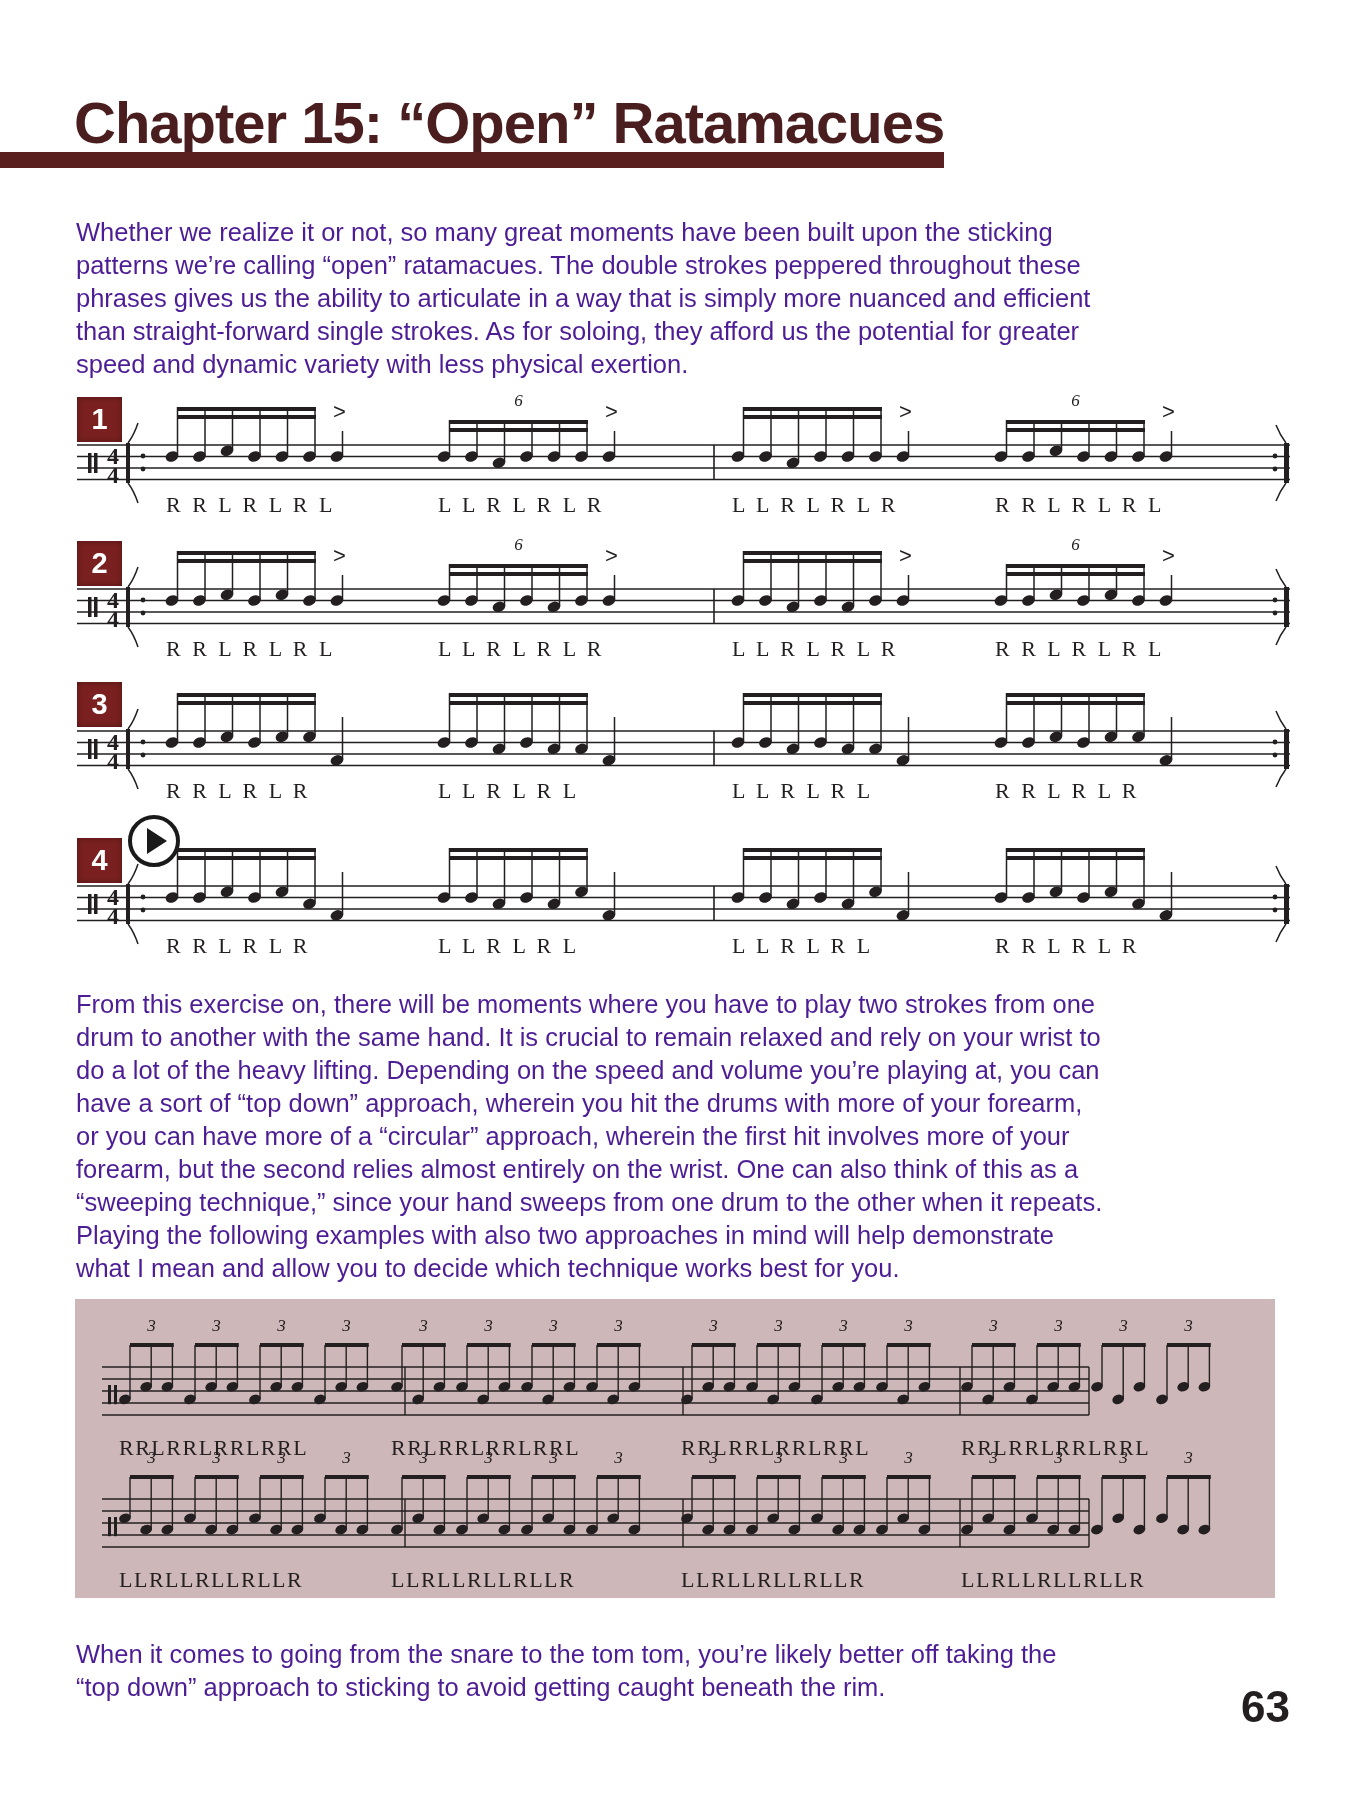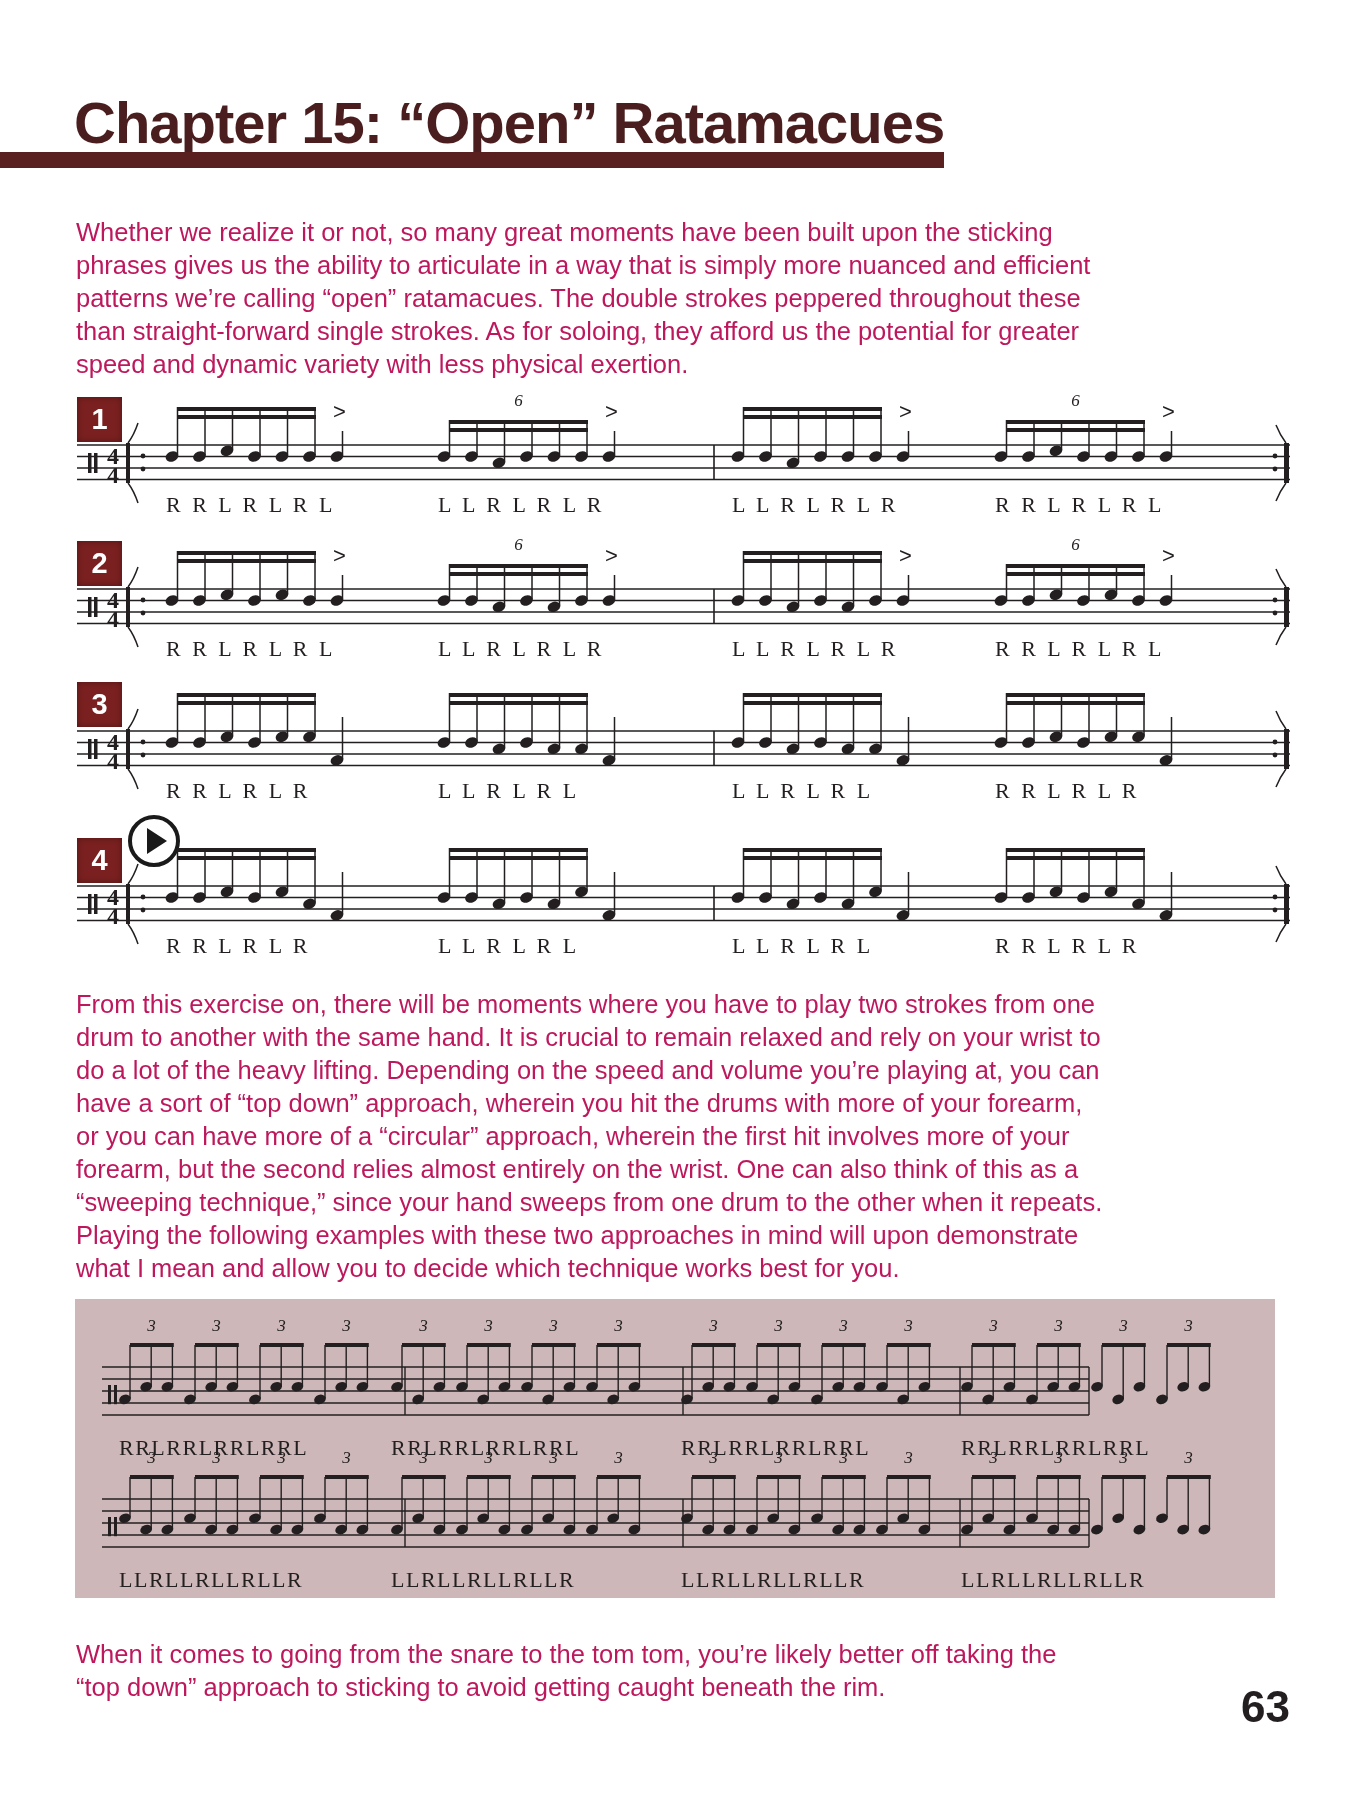--- a/index.html
+++ b/index.html
@@ -1,41 +1,41 @@
 <!DOCTYPE html>
 <html><head>
 <meta charset="utf-8">
 <style>
   html,body{margin:0;padding:0;background:#ffffff;}
   body{width:1350px;height:1800px;position:relative;overflow:hidden;font-family:"Liberation Sans",sans-serif;color:#231f20;}
   .title{position:absolute;left:74px;top:62px;font-size:58px;font-weight:bold;color:#4a1e1e;letter-spacing:-1px;white-space:nowrap;margin-top:27px;}
   .title-bar{position:absolute;left:0;top:152px;width:944px;height:16px;background:#5a1f1f;}
-  .para{position:absolute;left:76px;width:1220px;font-size:25.5px;line-height:33px;color:#be185d;}
+  .para{position:absolute;left:76px;width:1220px;font-size:25.5px;line-height:33px;color:#4c1d95;}
   .para .line{display:block;white-space:nowrap;}
   #p1{top:216px;}
   #p2{top:988px;}
   #p3{top:1638px;}
   .page-num{position:absolute;right:60px;top:1682px;font-size:44px;font-weight:bold;color:#231f20;text-align:center;}
   .ex-num{position:absolute;width:45px;height:45px;background:#7a2020;color:#fff;font-weight:bold;font-size:29px;display:flex;align-items:center;justify-content:center;box-shadow:inset 0 0 6px rgba(0,0,0,0.35);}
   .play{position:absolute;left:127px;top:814px;width:54px;height:54px;}
   .staff-svg{position:absolute;left:0;}
   .stick{font-family:"Liberation Serif",serif;font-size:22px;fill:#231f20;}
   .tup{font-family:"Liberation Serif",serif;font-style:italic;font-size:17px;fill:#231f20;}
   .pink{position:absolute;left:75px;top:1299px;width:1200px;height:299px;background:#cdb7b8;}
 </style>
 </head>
 <body>
 
 <div class="title">Chapter 15: “Open” Ratamacues</div>
 <div class="title-bar"></div>
 
 <div class="para" id="p1">
   <span class="line">Whether we realize it or not, so many great moments have been built upon the sticking</span>
+  <span class="line">patterns we’re calling “open” ratamacues. The double strokes peppered throughout these</span>
   <span class="line">phrases gives us the ability to articulate in a way that is simply more nuanced and efficient</span>
-  <span class="line">patterns we’re calling “open” ratamacues. The double strokes peppered throughout these</span>
   <span class="line">than straight-forward single strokes. As for soloing, they afford us the potential for greater</span>
   <span class="line">speed and dynamic variety with less physical exertion.</span>
 </div>
 
 <div class="ex-num" style="left:77px;top:397px;">1</div>
 <div class="ex-num" style="left:77px;top:541px;">2</div>
 <div class="ex-num" style="left:77px;top:682px;">3</div>
 <div class="ex-num" style="left:77px;top:838px;">4</div>
 
 <div class="play">
@@ -427,21 +427,21 @@
   </svg>
 
 <div class="para" id="p2">
   <span class="line">From this exercise on, there will be moments where you have to play two strokes from one</span>
   <span class="line">drum to another with the same hand. It is crucial to remain relaxed and rely on your wrist to</span>
   <span class="line">do a lot of the heavy lifting. Depending on the speed and volume you’re playing at, you can</span>
   <span class="line">have a sort of “top down” approach, wherein you hit the drums with more of your forearm,</span>
   <span class="line">or you can have more of a “circular” approach, wherein the first hit involves more of your</span>
   <span class="line">forearm, but the second relies almost entirely on the wrist. One can also think of this as a</span>
   <span class="line">“sweeping technique,” since your hand sweeps from one drum to the other when it repeats.</span>
-  <span class="line">Playing the following examples with these two approaches in mind will upon demonstrate</span>
+  <span class="line">Playing the following examples with also two approaches in mind will help demonstrate</span>
   <span class="line">what I mean and allow you to decide which technique works best for you.</span>
 </div>
 
 <div class="pink">
   <svg id="pink-svg" width="1200" height="299">
       <line x1="27" y1="68" x2="1014" y2="68" stroke="#231f20" stroke-width="1.4"></line>
       <line x1="27" y1="80" x2="1014" y2="80" stroke="#231f20" stroke-width="1.4"></line>
       <line x1="27" y1="92" x2="1014" y2="92" stroke="#231f20" stroke-width="1.4"></line>
       <line x1="27" y1="104" x2="1014" y2="104" stroke="#231f20" stroke-width="1.4"></line>
       <line x1="27" y1="116" x2="1014" y2="116" stroke="#231f20" stroke-width="1.4"></line>

